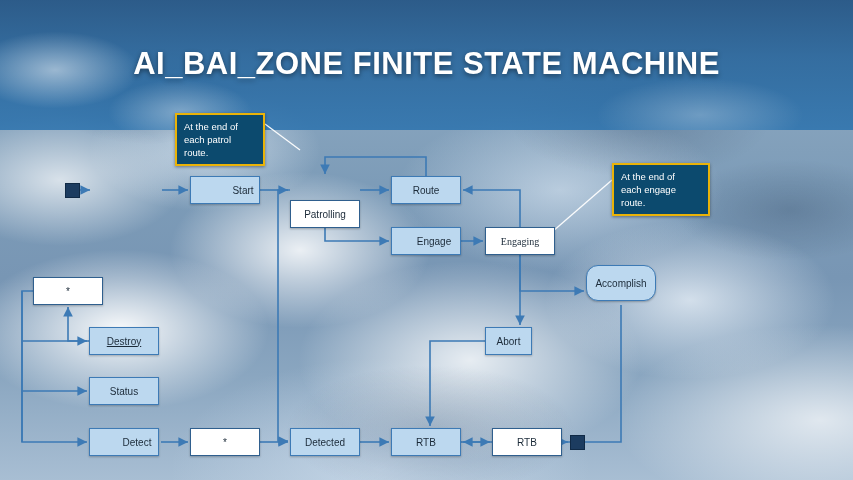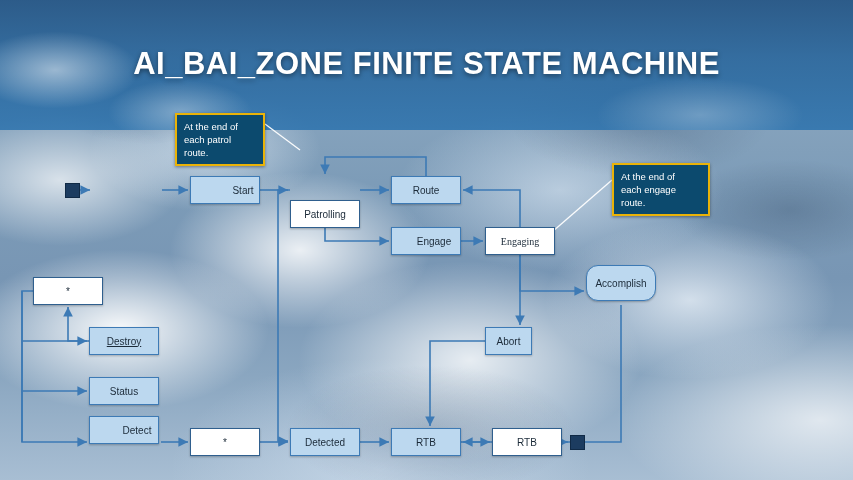--- a/index.html
+++ b/index.html
@@ -231,21 +231,21 @@
     </div>
 
     <div class="node" style="left:89px; top:327px; width:70px; height:28px;text-decoration:underline;">
       <span>Destroy</span>
     </div>
 
     <div class="node" style="left:89px; top:377px; width:70px; height:28px;">
       <span>Status</span>
     </div>
 
-    <div class="node" style="left:89px; top:416px; width:70px; height:28px;padding-left:26px;">
+    <div class="node" style="left:89px; top:428px; width:70px; height:28px;padding-left:26px;">
       <span>Detect</span>
     </div>
 
     <div class="node white" style="left:190px; top:428px; width:70px; height:28px;">
       <span>*</span>
     </div>
 
     <div class="node" style="left:290px; top:428px; width:70px; height:28px;">
       <span>Detected</span>
     </div>

